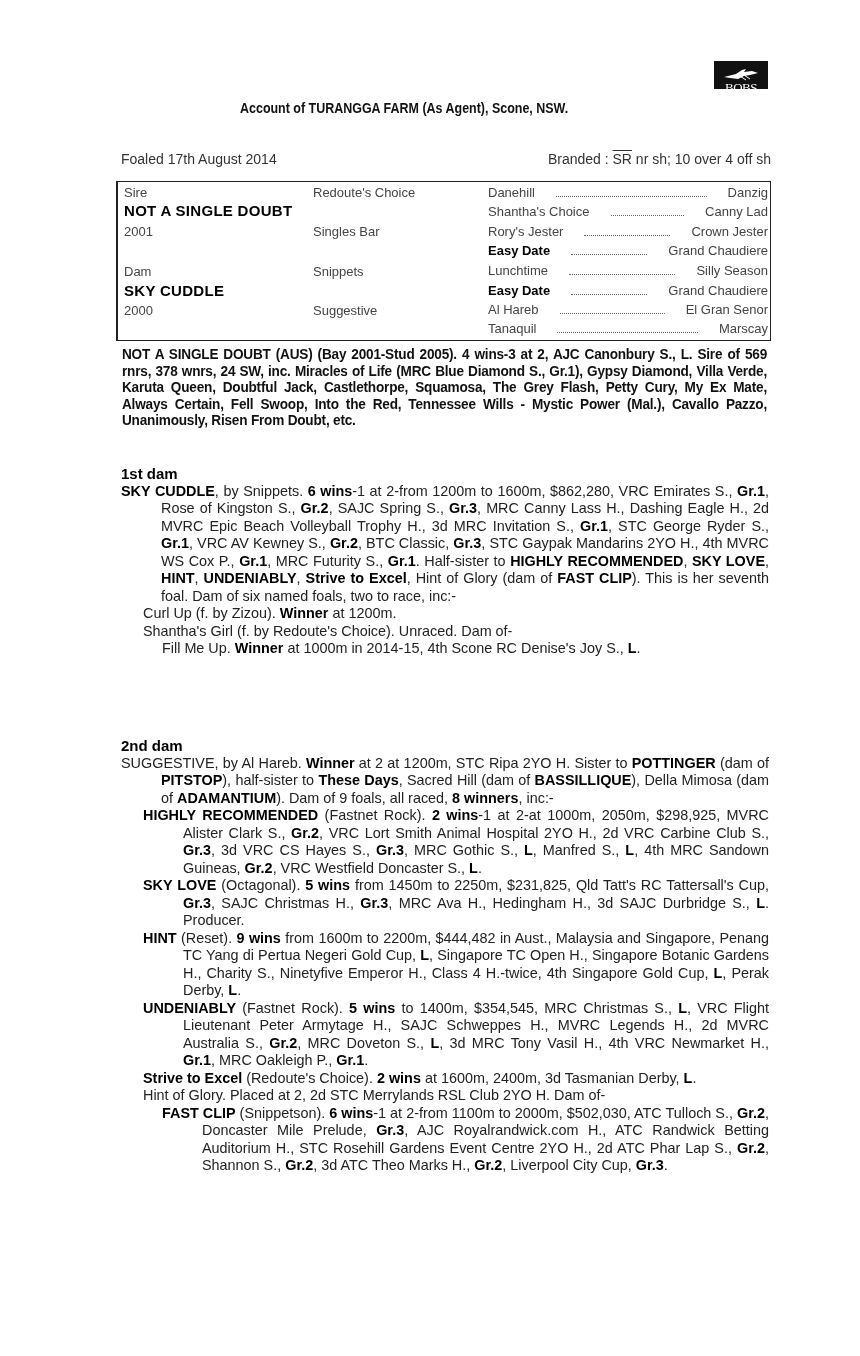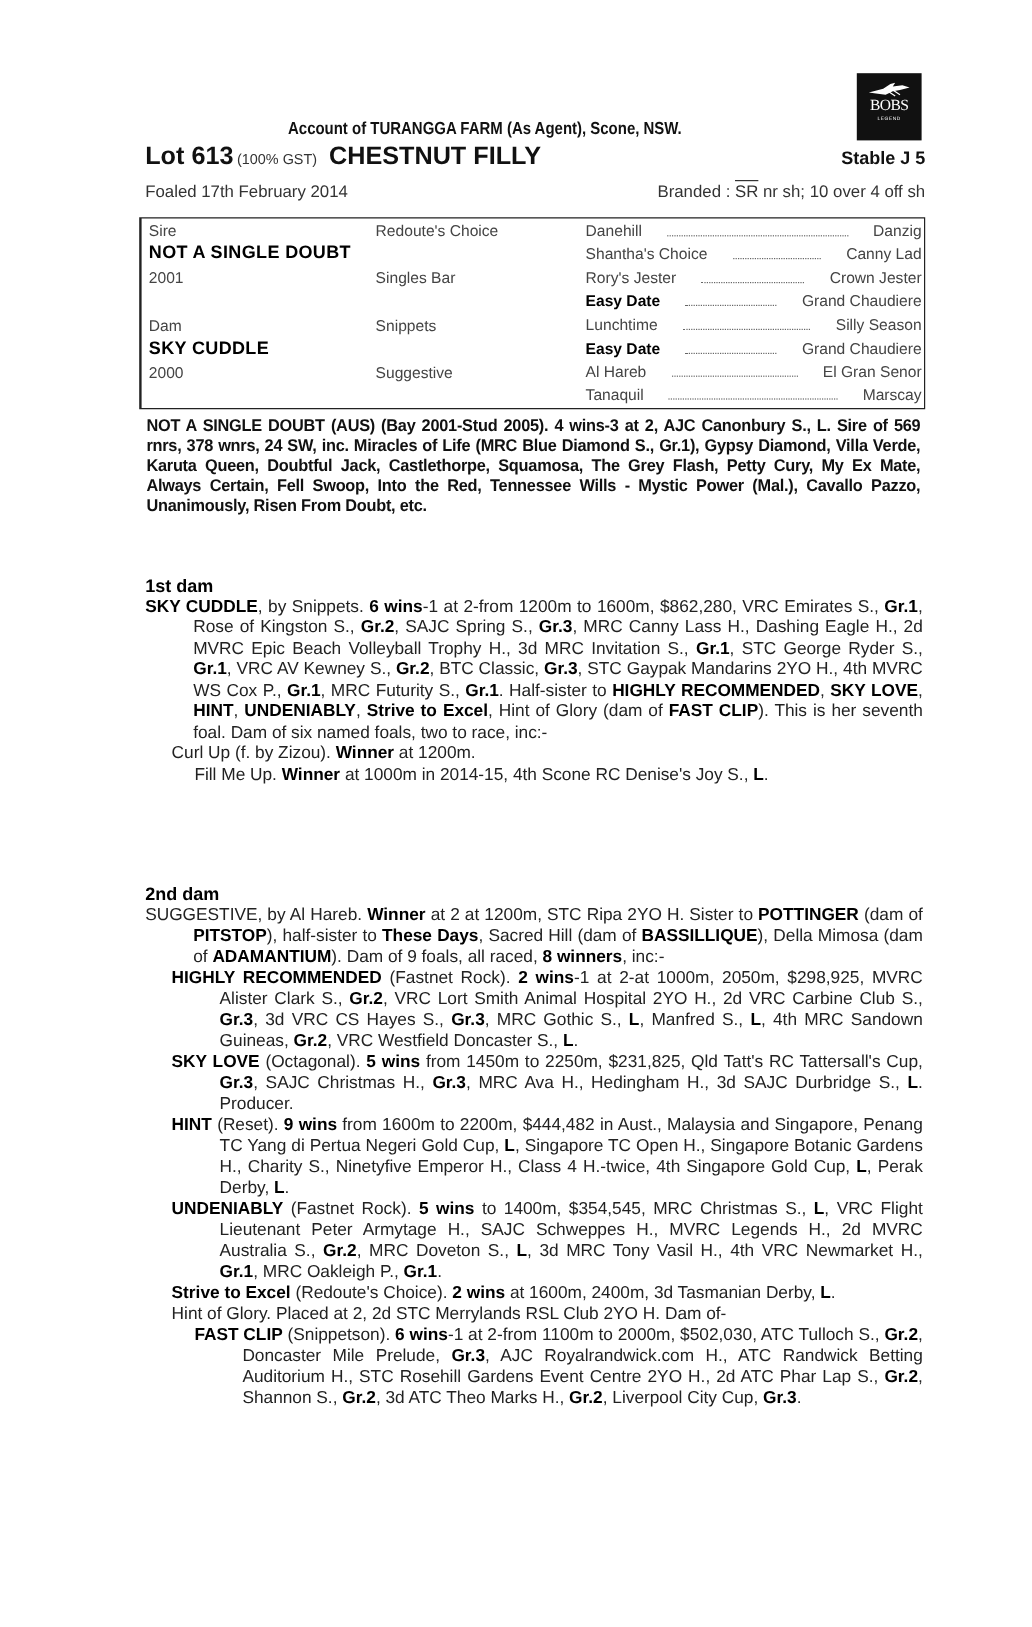--- a/index.html
+++ b/index.html
@@ -1,20 +1,20 @@
 <!DOCTYPE html>
 <html><head>
 <meta charset="utf-8">
 <style>
   html, body { margin: 0; padding: 0; background: #ffffff; }
   body { width: 860px; height: 1356px; position: relative; overflow: hidden;
          font-family: "Liberation Sans", sans-serif; color: #111; }
   .page { position: absolute; left: 0; top: 0; width: 860px; height: 1356px; }
 
-  .logo { position: absolute; left: 714px; top: 61px; width: 54px; height: 56px;
+  .logo { position: absolute; left: 714px; top: 61px; width: 54px; height: 28px;
           background: #111; color: #fff; text-align: center; }
   .logo .bird { position: absolute; left: 8px; top: 6px; width: 38px; height: 14px; }
   .logo .bobs { position: absolute; left: 0; right: 0; top: 20px; font-family: "Liberation Serif", serif;
                 font-size: 13px; letter-spacing: -0.5px; line-height: 13px; }
   .logo .sub { position: absolute; left: 0; right: 0; top: 35px; font-size: 4px; letter-spacing: 0.5px; line-height: 5px; }
 
   .account { position: absolute; left: 240px; top: 100px; font-size: 14.5px; font-weight: bold;
              transform: scaleX(0.86); transform-origin: left; white-space: nowrap; }
   .lotline { position: absolute; left: 121px; top: 119px; width: 650px; height: 28px; white-space: nowrap; }
   .lot { font-size: 21px; font-weight: bold; }
@@ -57,26 +57,22 @@
     <svg class="bird" viewBox="0 0 38 14">
       <path d="M2 10 L14 7 L20 3 L24 2 L22 5 L30 4 L36 6 L28 8 L22 9 L16 12 L8 11 Z" fill="#fff"></path>
       <path d="M18 9 L24 13 M22 8 L28 12" stroke="#fff" stroke-width="1"></path>
     </svg>
     <div class="bobs">BOBS</div>
     <div class="sub">LEGEND</div>
   </div>
 
   <div class="account">Account of TURANGGA FARM (As Agent), Scone, NSW.</div>
 
-  <div class="lotline">
-    <span class="lot">Lot 613</span><span class="gst">(100% GST)</span><span class="horse">CHESTNUT FILLY</span>
-    <span class="stable">Stable J 5</span>
-  </div>
 
-  <div class="foaled">Foaled 17th February 2014</div>
+  <div class="foaled">Foaled 17th August 2014</div>
   <div class="branded"><span>Branded : </span><span class="brand-mark">SR</span><span> nr sh; 10 over 4 off sh</span></div>
 
   <div class="ped">
     <div class="c" style="left:6px;top:3px">Sire</div>
     <div class="bigname" style="left:6px;top:20px">NOT A SINGLE DOUBT</div>
     <div class="c" style="left:6px;top:42px">2001</div>
     <div class="c" style="left:195px;top:3px">Redoute's Choice</div>
     <div class="c" style="left:195px;top:42px">Singles Bar</div>
 
     <div class="c" style="left:6px;top:82px">Dam</div>
@@ -122,24 +118,25 @@
       </div>
     <div class="gp" style="top:139px">
         <span class="l">Tanaquil</span>
         <span class="dots"></span>
         <span>Marscay</span>
       </div>
   </div>
 
   <div class="sire-blurb">NOT A SINGLE DOUBT (AUS) (Bay 2001-Stud 2005). 4 wins-3 at 2, AJC Canonbury S., L. Sire of 569 rnrs, 378 wnrs, 24 SW, inc. Miracles of Life (MRC Blue Diamond S., Gr.1), Gypsy Diamond, Villa Verde, Karuta Queen, Doubtful Jack, Castlethorpe, Squamosa, The Grey Flash, Petty Cury, My Ex Mate, Always Certain, Fell Swoop, Into the Red, Tennessee Wills - Mystic Power (Mal.), Cavallo Pazzo, Unanimously, Risen From Doubt, etc.</div>
 
-  <div class="sect" style="top:480px">
+  <div class="sect" style="top:465px">
     <div class="h">1st dam</div>
     <div class="p lvl0"><span class="b">SKY CUDDLE</span><span>, by Snippets. </span><span class="b">6 wins</span><span>-1 at 2-from 1200m to 1600m, $862,280, VRC Emirates S., </span><span class="b">Gr.1</span><span>, Rose of Kingston S., </span><span class="b">Gr.2</span><span>, SAJC Spring S., </span><span class="b">Gr.3</span><span>, MRC Canny Lass H., Dashing Eagle H., 2d MVRC Epic Beach Volleyball Trophy H., 3d MRC Invitation S., </span><span class="b">Gr.1</span><span>, STC George Ryder S., </span><span class="b">Gr.1</span><span>, VRC AV Kewney S., </span><span class="b">Gr.2</span><span>, BTC Classic, </span><span class="b">Gr.3</span><span>, STC Gaypak Mandarins 2YO H., 4th MVRC WS Cox P., </span><span class="b">Gr.1</span><span>, MRC Futurity S., </span><span class="b">Gr.1</span><span>. Half-sister to </span><span class="b">HIGHLY RECOMMENDED</span><span>, </span><span class="b">SKY LOVE</span><span>, </span><span class="b">HINT</span><span>, </span><span class="b">UNDENIABLY</span><span>, </span><span class="b">Strive to Excel</span><span>, Hint of Glory (dam of </span><span class="b">FAST CLIP</span><span>). This is her seventh foal. Dam of six named foals, two to race, inc:-</span></div>
     <div class="p lvl1c"><span>Curl Up (f. by Zizou). </span><span class="b">Winner</span><span> at 1200m.</span></div>
+    <div class="p lvl1c"><span>Shantha's Girl (f. by Redoute's Choice). Unraced. Dam of-</span></div>
     <div class="p lvl2"><span>Fill Me Up. </span><span class="b">Winner</span><span> at 1000m in 2014-15, 4th Scone RC Denise's Joy S., </span><span class="b">L</span><span>.</span></div>
   </div>
 
   <div class="sect" style="top:737px">
     <div class="h">2nd dam</div>
     <div class="p lvl0"><span>SUGGESTIVE, by Al Hareb. </span><span class="b">Winner</span><span> at 2 at 1200m, STC Ripa 2YO H. Sister to </span><span class="b">POTTINGER</span><span> (dam of </span><span class="b">PITSTOP</span><span>), half-sister to </span><span class="b">These Days</span><span>, Sacred Hill (dam of </span><span class="b">BASSILLIQUE</span><span>), Della Mimosa (dam of </span><span class="b">ADAMANTIUM</span><span>). Dam of 9 foals, all raced, </span><span class="b">8 winners</span><span>, inc:-</span></div>
 
 
     <div class="p lvl1c"><span class="b">HIGHLY RECOMMENDED</span><span> (Fastnet Rock). </span><span class="b">2 wins</span><span>-1 at 2-at 1000m, 2050m, $298,925, MVRC Alister Clark S., </span><span class="b">Gr.2</span><span>, VRC Lort Smith Animal Hospital 2YO H., 2d VRC Carbine Club S., </span><span class="b">Gr.3</span><span>, 3d VRC CS Hayes S., </span><span class="b">Gr.3</span><span>, MRC Gothic S., </span><span class="b">L</span><span>, Manfred S., </span><span class="b">L</span><span>, 4th MRC Sandown Guineas, </span><span class="b">Gr.2</span><span>, VRC Westfield Doncaster S., </span><span class="b">L</span><span>.</span></div>
 

